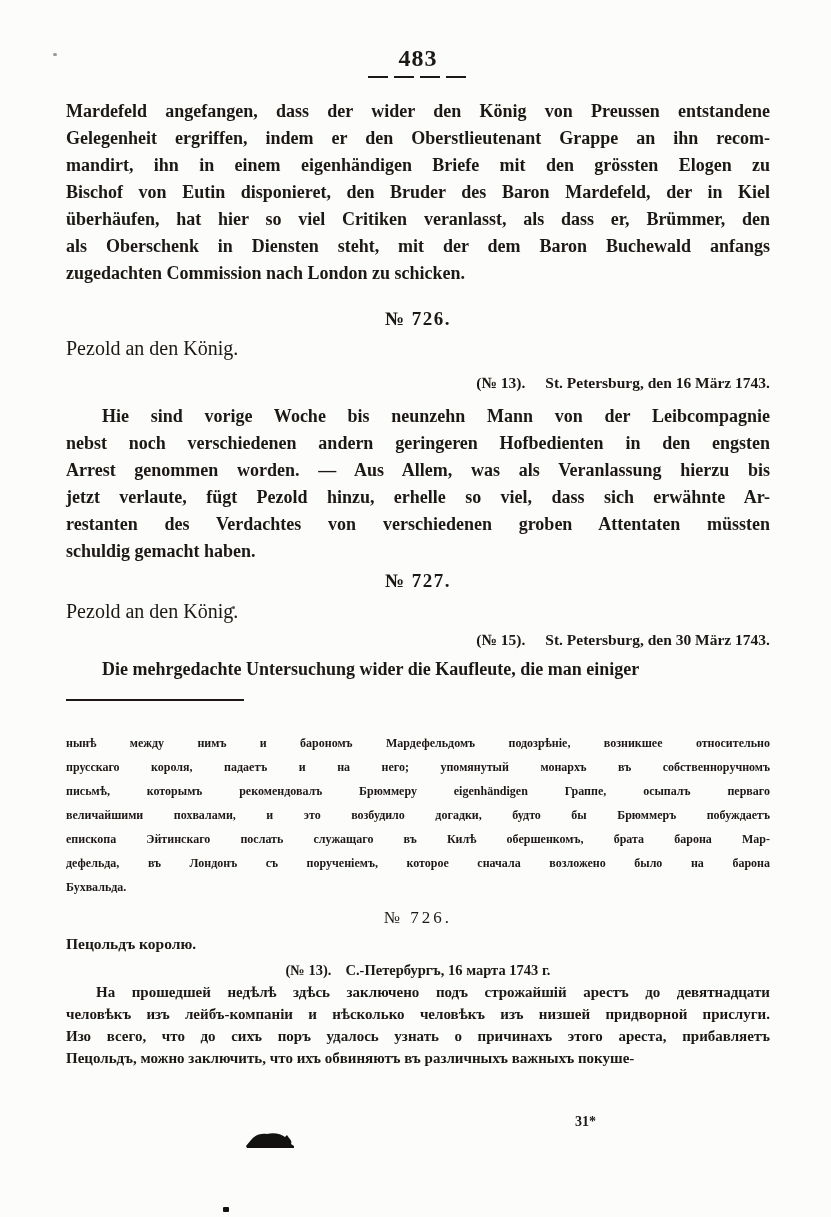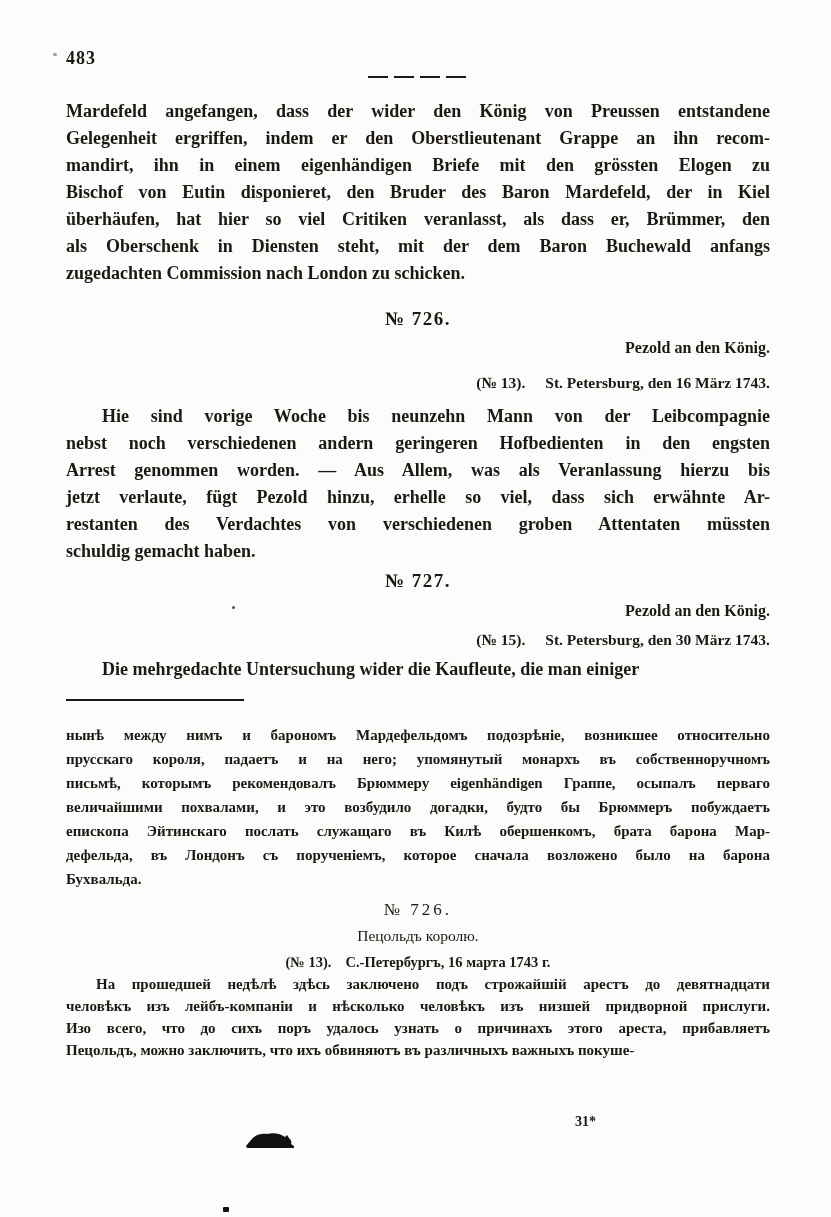--- a/index.html
+++ b/index.html
@@ -8,21 +8,21 @@
     background:#fcfcfa;
     color:#1c1815;
     font-family:"Liberation Serif", serif;
     position:relative;
     overflow:hidden;
   }
   .sheet { padding:46px 61px 0 66px; }
 
   
   .page-number {
-    text-align:left; font-size:18px; font-weight:bold;
+    text-align:center; font-size:24px; font-weight:bold;
     line-height:24px; letter-spacing:1px;
   }
   .page-number-rule {
     width:100px; height:2px; margin:6px auto 0;
     background:repeating-linear-gradient(90deg,#1c1815 0 20px,rgba(0,0,0,0) 20px 26px);
   }
 
   
   .para { font-size:18px; font-weight:bold; line-height:27px; }
   .para .line { text-align:justify; text-align-last:justify; }
@@ -34,43 +34,43 @@
   .p3 { margin-top:6px; }
 
   
   .nr-heading {
     text-align:center; font-size:19px; font-weight:bold;
     line-height:24px; letter-spacing:1.5px;
   }
   .nr-726 { margin-top:20px; }
   .nr-727 { margin-top:4px; }
   .entry-title {
-    text-align:right; font-size:16px; font-weight:bold; line-height:18px;
+    text-align:left; font-size:20px; font-weight:normal; line-height:18px;
   }
   .t-726 { margin-top:8px; }
   .t-727 { margin-top:9px; }
   .dateline { text-align:right; font-size:15.5px; font-weight:bold; line-height:20px; }
   .d-726 { margin-top:16px; }
   .d-727 { margin-top:10px; }
   .dateline .ref { margin-right:20px; }
 
   
   .footnote-separator {
     width:178px; height:2px; background:#1c1815; margin-top:16px;
   }
-  .fn { font-size:15px; font-weight:bold; line-height:24px; margin-top:22px; }
+  .fn { font-size:12px; font-weight:bold; line-height:24px; margin-top:30px; }
   .fn .line { text-align:justify; text-align-last:justify; }
   .fn .line:last-child { text-align-last:left; }
 
   .nr-heading-ru {
     text-align:center; font-size:17px; font-weight:normal;
     letter-spacing:3px; line-height:22px; margin-top:8px;
   }
   .entry-title-ru {
-    text-align:center; font-size:15.5px; font-weight:normal;
+    text-align:left; font-size:15.5px; font-weight:bold;
     line-height:18px; margin-top:6px;
   }
   .dateline-ru { text-align:center; font-size:14.5px; font-weight:bold; line-height:18px; margin-top:8px; }
   .dateline-ru .ref { margin-right:14px; }
 
   .fn-entry { font-size:15px; font-weight:bold; line-height:22px; margin-top:2px; }
   .fn-entry .line { text-align:justify; text-align-last:justify; }
   .fn-entry .line:last-child { text-align-last:left; }
   .fn-entry .line:first-child { text-indent:30px; }
 

